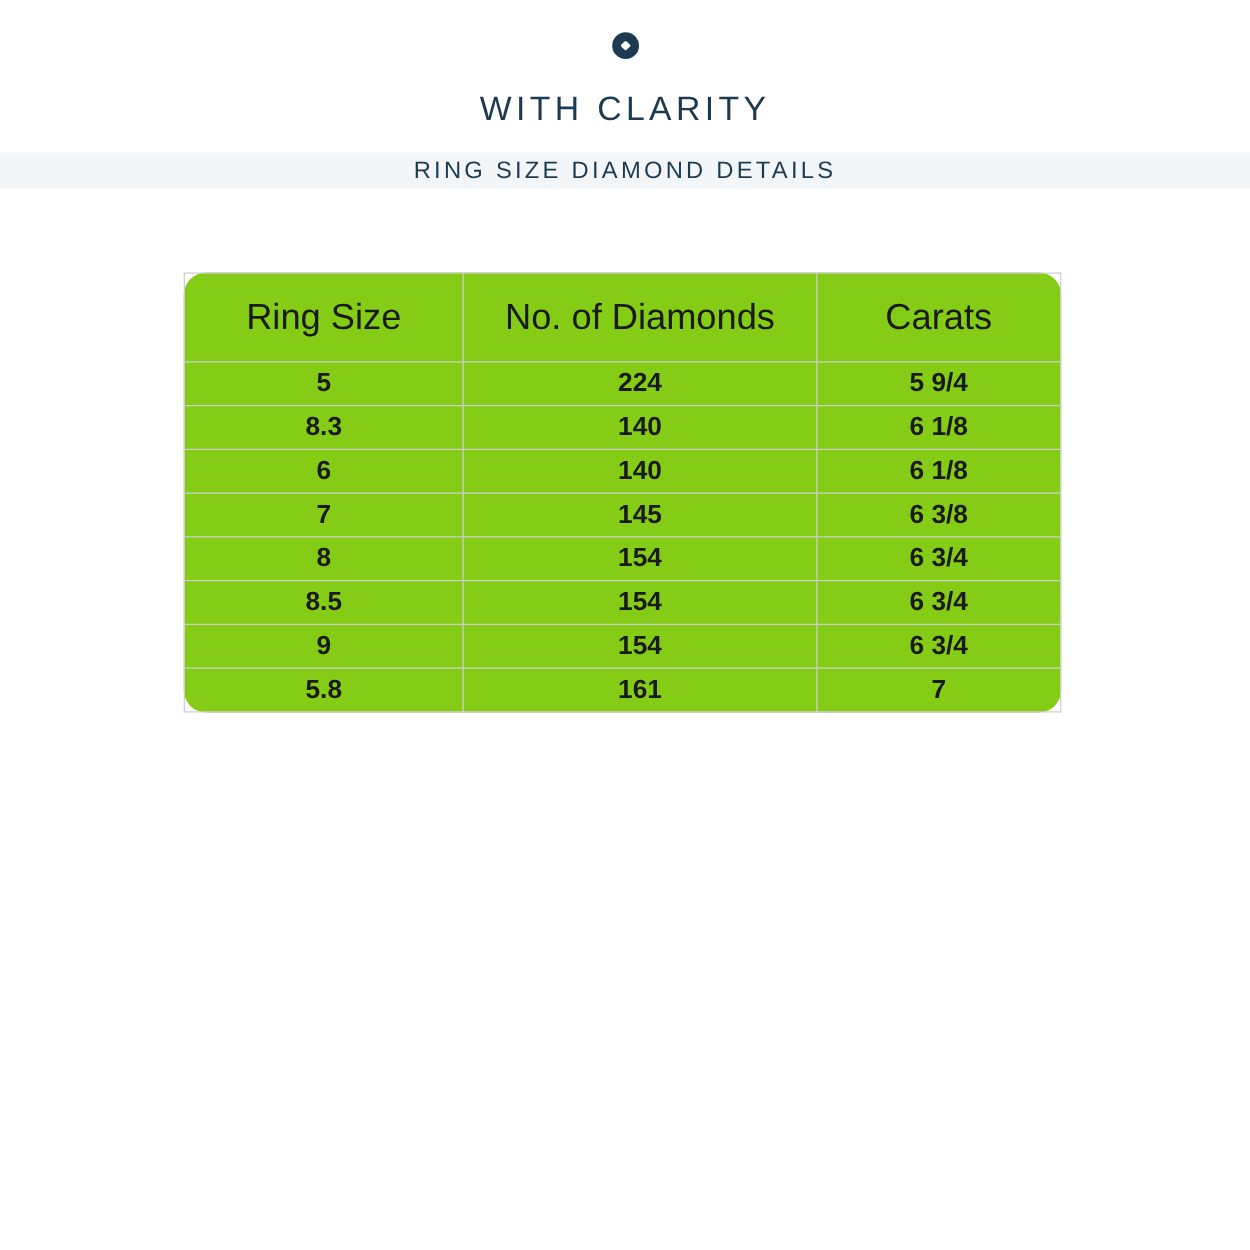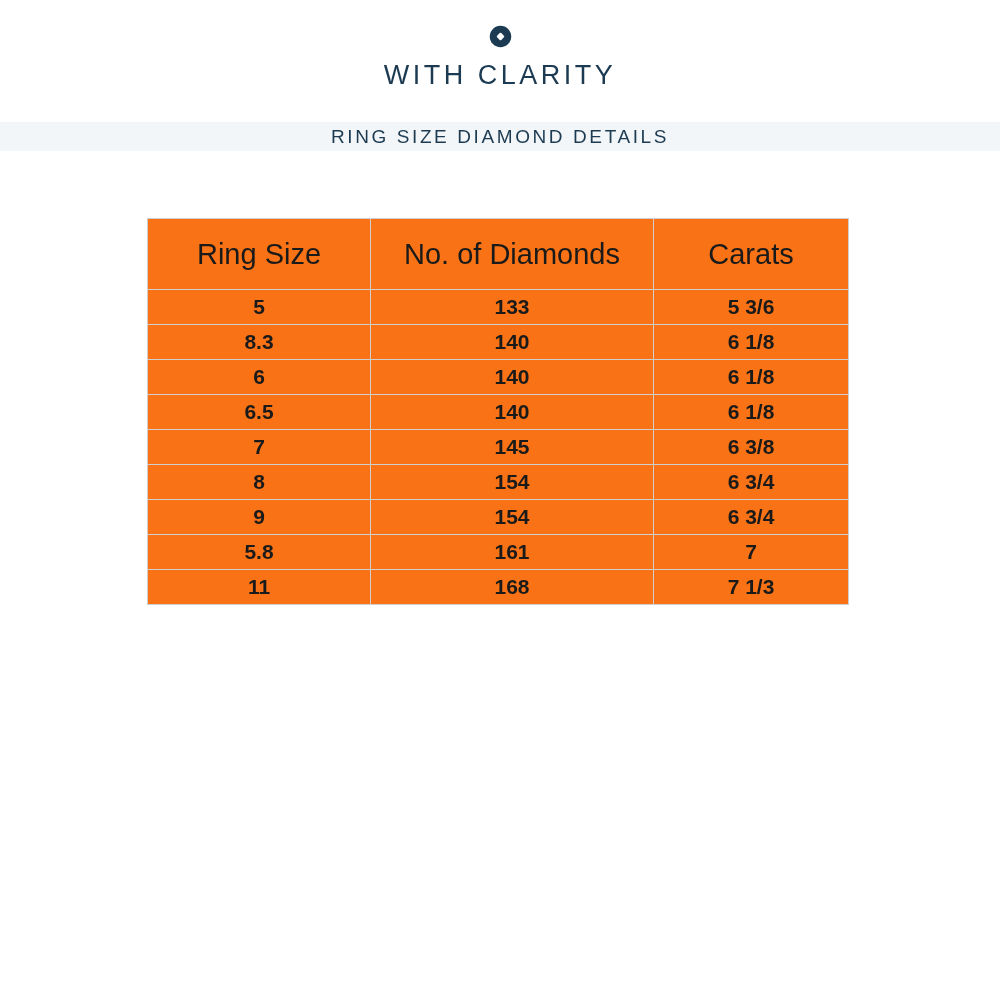--- a/index.html
+++ b/index.html
@@ -18,21 +18,21 @@
     font-family: "Liberation Sans", sans-serif;
     overflow: hidden;
   }
   .page { width: 1000px; height: 1000px; position: relative; background: #fff; }
 
   
   .brand-header { text-align: center; padding-top: 25px; }
   .logo-icon { height: 23px; }
   .logo-icon svg { display: block; margin: 0 auto; }
   .brand-name {
-    margin-top: 13px;
+    margin-top: 25px;
     font-size: 27px;
     font-weight: 400;
     letter-spacing: 3.5px;
     color: var(--navy);
     line-height: 28px;
   }
 
   
   .section-banner {
     position: absolute;
@@ -48,21 +48,22 @@
     color: var(--navy);
   }
 
   
   table.ring-table {
     position: absolute;
     left: 147px; top: 218px;
     width: 701px;
     border-collapse: collapse;
     table-layout: fixed;
-    background: #f97316;
+    background: #84cc16;
+    border-radius: 18px;
   }
   table.ring-table th, table.ring-table td {
     border: 1px solid var(--table_border);
     text-align: center;
     vertical-align: middle;
     color: var(--text);
     padding: 0;
   }
   table.ring-table th {
     height: 71px;
@@ -103,59 +104,54 @@
     <thead>
       <tr>
         <th>Ring Size</th>
         <th>No. of Diamonds</th>
         <th>Carats</th>
       </tr>
     </thead>
     <tbody id="table-body">
         <tr>
           <td>5</td>
-          <td>133</td>
-          <td>5 3/6</td>
+          <td>224</td>
+          <td>5 9/4</td>
         </tr>
         <tr>
           <td>8.3</td>
           <td>140</td>
           <td>6 1/8</td>
         </tr>
         <tr>
           <td>6</td>
-          <td>140</td>
-          <td>6 1/8</td>
-        </tr>
-        <tr>
-          <td>6.5</td>
           <td>140</td>
           <td>6 1/8</td>
         </tr>
         <tr>
           <td>7</td>
           <td>145</td>
           <td>6 3/8</td>
         </tr>
         <tr>
           <td>8</td>
           <td>154</td>
           <td>6 3/4</td>
         </tr>
         <tr>
+          <td>8.5</td>
+          <td>154</td>
+          <td>6 3/4</td>
+        </tr>
+        <tr>
           <td>9</td>
           <td>154</td>
           <td>6 3/4</td>
         </tr>
         <tr>
           <td>5.8</td>
           <td>161</td>
           <td>7</td>
         </tr>
-        <tr>
-          <td>11</td>
-          <td>168</td>
-          <td>7 1/3</td>
-        </tr>
       </tbody>
   </table>
 
 </div>
 
 </body></html>

